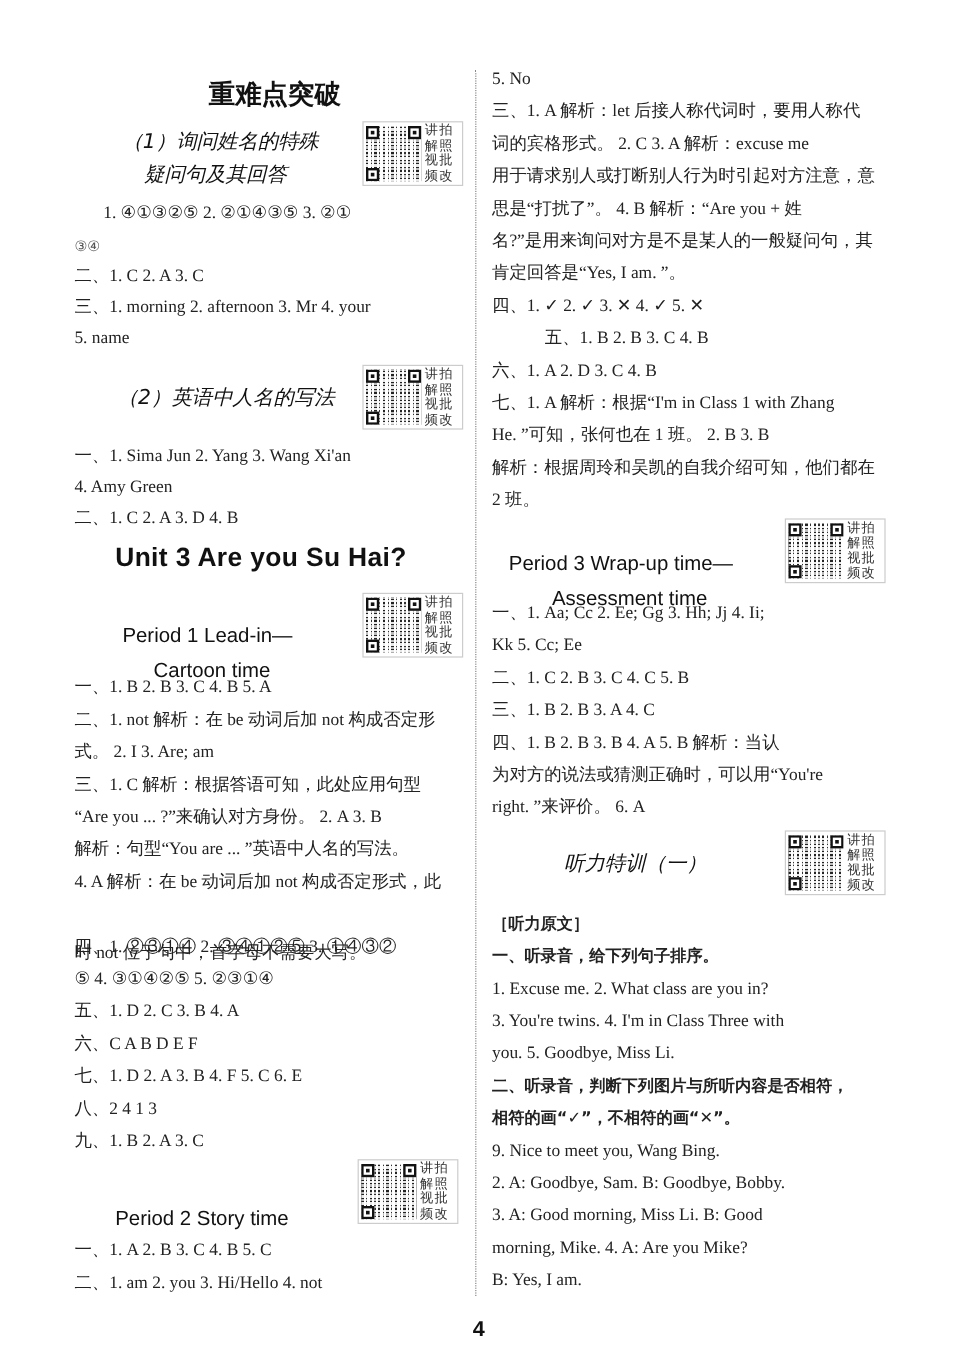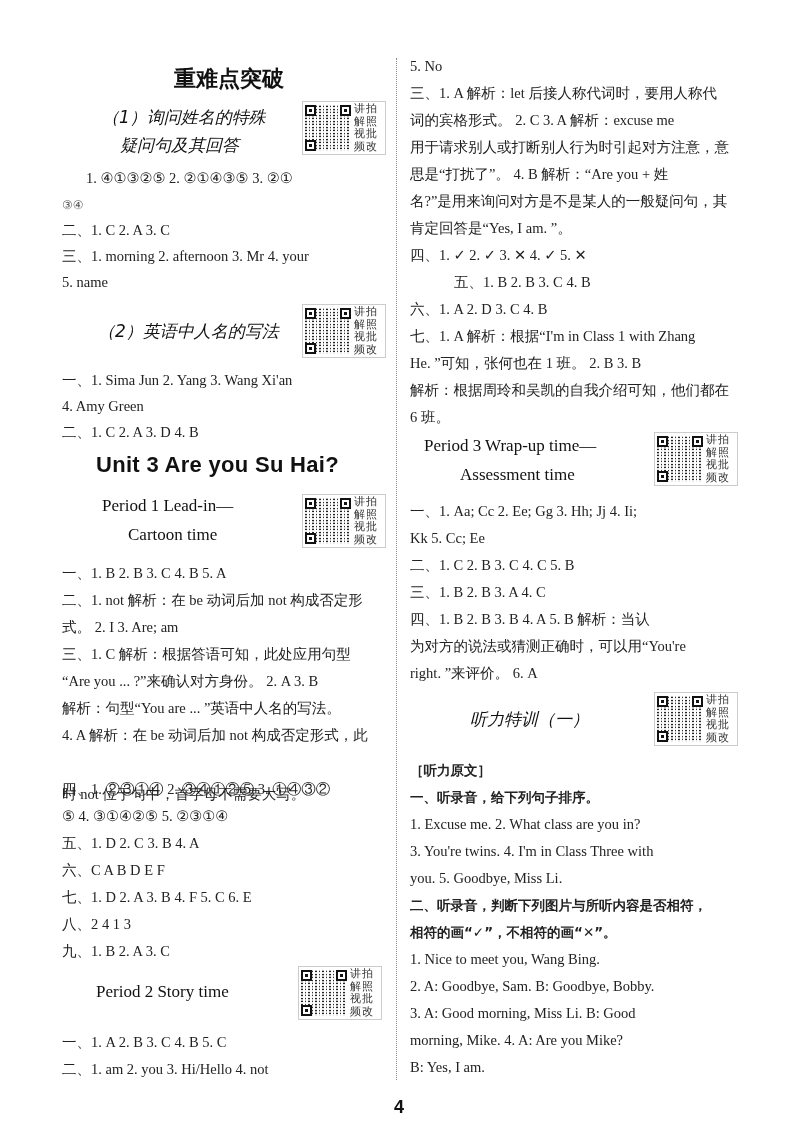--- a/index.html
+++ b/index.html
@@ -13,21 +13,21 @@
   .col-right { left: 410px; width: 330px; }
   .divider {
     position: absolute; left: 396px; top: 58px; height: 1022px; width: 0;
     border-left: 1px dotted #888;
   }
   .line { position: absolute; left: 0; white-space: nowrap; line-height: 20px; }
   .heading { position: absolute; white-space: nowrap; font-family: "DejaVu Sans", sans-serif; color: #111; }
   .h-main { font-size: 22px; font-weight: bold; }
   .h-sub { font-size: 17px; font-style: italic; }
   .h-unit { font-size: 22px; font-weight: bold; font-family: "Liberation Sans", sans-serif; letter-spacing: 0.3px; }
-  .h-period { font-size: 17px; font-family: Liberation Serif, serif; }
+  .h-period { font-size: 17px; font-family: Liberation Sans, sans-serif; margin-top: 24px; }
   .qr {
     position: absolute; width: 84px; height: 54px;
     border: 1px solid #ccc; background: #fff; display: flex; align-items: center; padding: 1px 2px; box-sizing: border-box;
   }
   .qr-code {
     width: 46px; height: 46px; position: relative;
     background:
       repeating-linear-gradient(90deg, #222 0 2px, #fff 2px 4px, #333 4px 5px, #fff 5px 7px),
       #fff;
     background-blend-mode: normal;
@@ -186,21 +186,21 @@
   <div class="line" style="top:137px;">用于请求别人或打断别人行为时引起对方注意，意</div>
   <div class="line" style="top:164px;">思是“打扰了”。   4. B   解析：“Are you + 姓</div>
   <div class="line" style="top:191px;">名?”是用来询问对方是不是某人的一般疑问句，其</div>
   <div class="line" style="top:218px;">肯定回答是“Yes, I am. ”。</div>
   <div class="line" style="top:245px;">四、1. ✓   2. ✓   3. ✕   4. ✓   5. ✕</div>
   <div class="line" style="top:272px;margin-left:44px;">五、1. B   2. B   3. C   4. B</div>
   <div class="line" style="top:299px;">六、1. A   2. D   3. C   4. B</div>
   <div class="line" style="top:326px;">七、1. A   解析：根据“I'm in Class 1 with Zhang</div>
   <div class="line" style="top:353px;">He. ”可知，张何也在 1 班。   2. B   3. B</div>
   <div class="line" style="top:380px;">解析：根据周玲和吴凯的自我介绍可知，他们都在</div>
-  <div class="line" style="top:407px;">6 班。</div>
+  <div class="line" style="top:407px;">2 班。</div>
 
   <div class="heading h-period" style="left:14px; top:436px;">Period 3    Wrap-up time—</div>
   <div class="heading h-period" style="left:50px; top:465px;">Assessment time</div>
   <div class="qr" style="left:244px; top:432px;">
     <div class="qr-code">
         <div class="qr-finder tl"></div>
         <div class="qr-finder tr"></div>
         <div class="qr-finder bl"></div>
       </div>
     <div class="qr-labels">
@@ -248,20 +248,20 @@
         </div>
     </div>
   </div>
   <div class="line" style="top:760px; font-family:'DejaVu Sans',sans-serif; font-weight:bold; font-size:13.5px;">［听力原文］</div>
   <div class="line" style="top:787px; font-family:'DejaVu Sans',sans-serif; font-weight:bold; font-size:13.5px;">一、听录音，给下列句子排序。</div>
   <div class="line" style="top:814px;">1. Excuse me.   2. What class are you in?</div>
   <div class="line" style="top:841px;">3. You're twins.   4. I'm in Class Three with</div>
   <div class="line" style="top:868px;">you.   5. Goodbye, Miss Li.</div>
   <div class="line" style="top:895px; font-family:'DejaVu Sans',sans-serif; font-weight:bold; font-size:13.5px;">二、听录音，判断下列图片与所听内容是否相符，</div>
   <div class="line" style="top:922px; font-family:'DejaVu Sans',sans-serif; font-weight:bold; font-size:13.5px;">相符的画“✓”，不相符的画“✕”。</div>
-  <div class="line" style="top:949px;">1.  Nice  to  meet  you,  Wang  Bing.</div>
+  <div class="line" style="top:949px;">9.  Nice  to  meet  you,  Wang  Bing.</div>
   <div class="line" style="top:976px;">2. A: Goodbye, Sam.   B: Goodbye, Bobby.</div>
   <div class="line" style="top:1003px;">3. A: Good morning, Miss Li.   B: Good</div>
   <div class="line" style="top:1030px;">morning, Mike.   4. A: Are you Mike?</div>
   <div class="line" style="top:1057px;">B: Yes, I am.</div>
 </div>
 
 <div class="page-number">4</div>
 
 </body></html>

